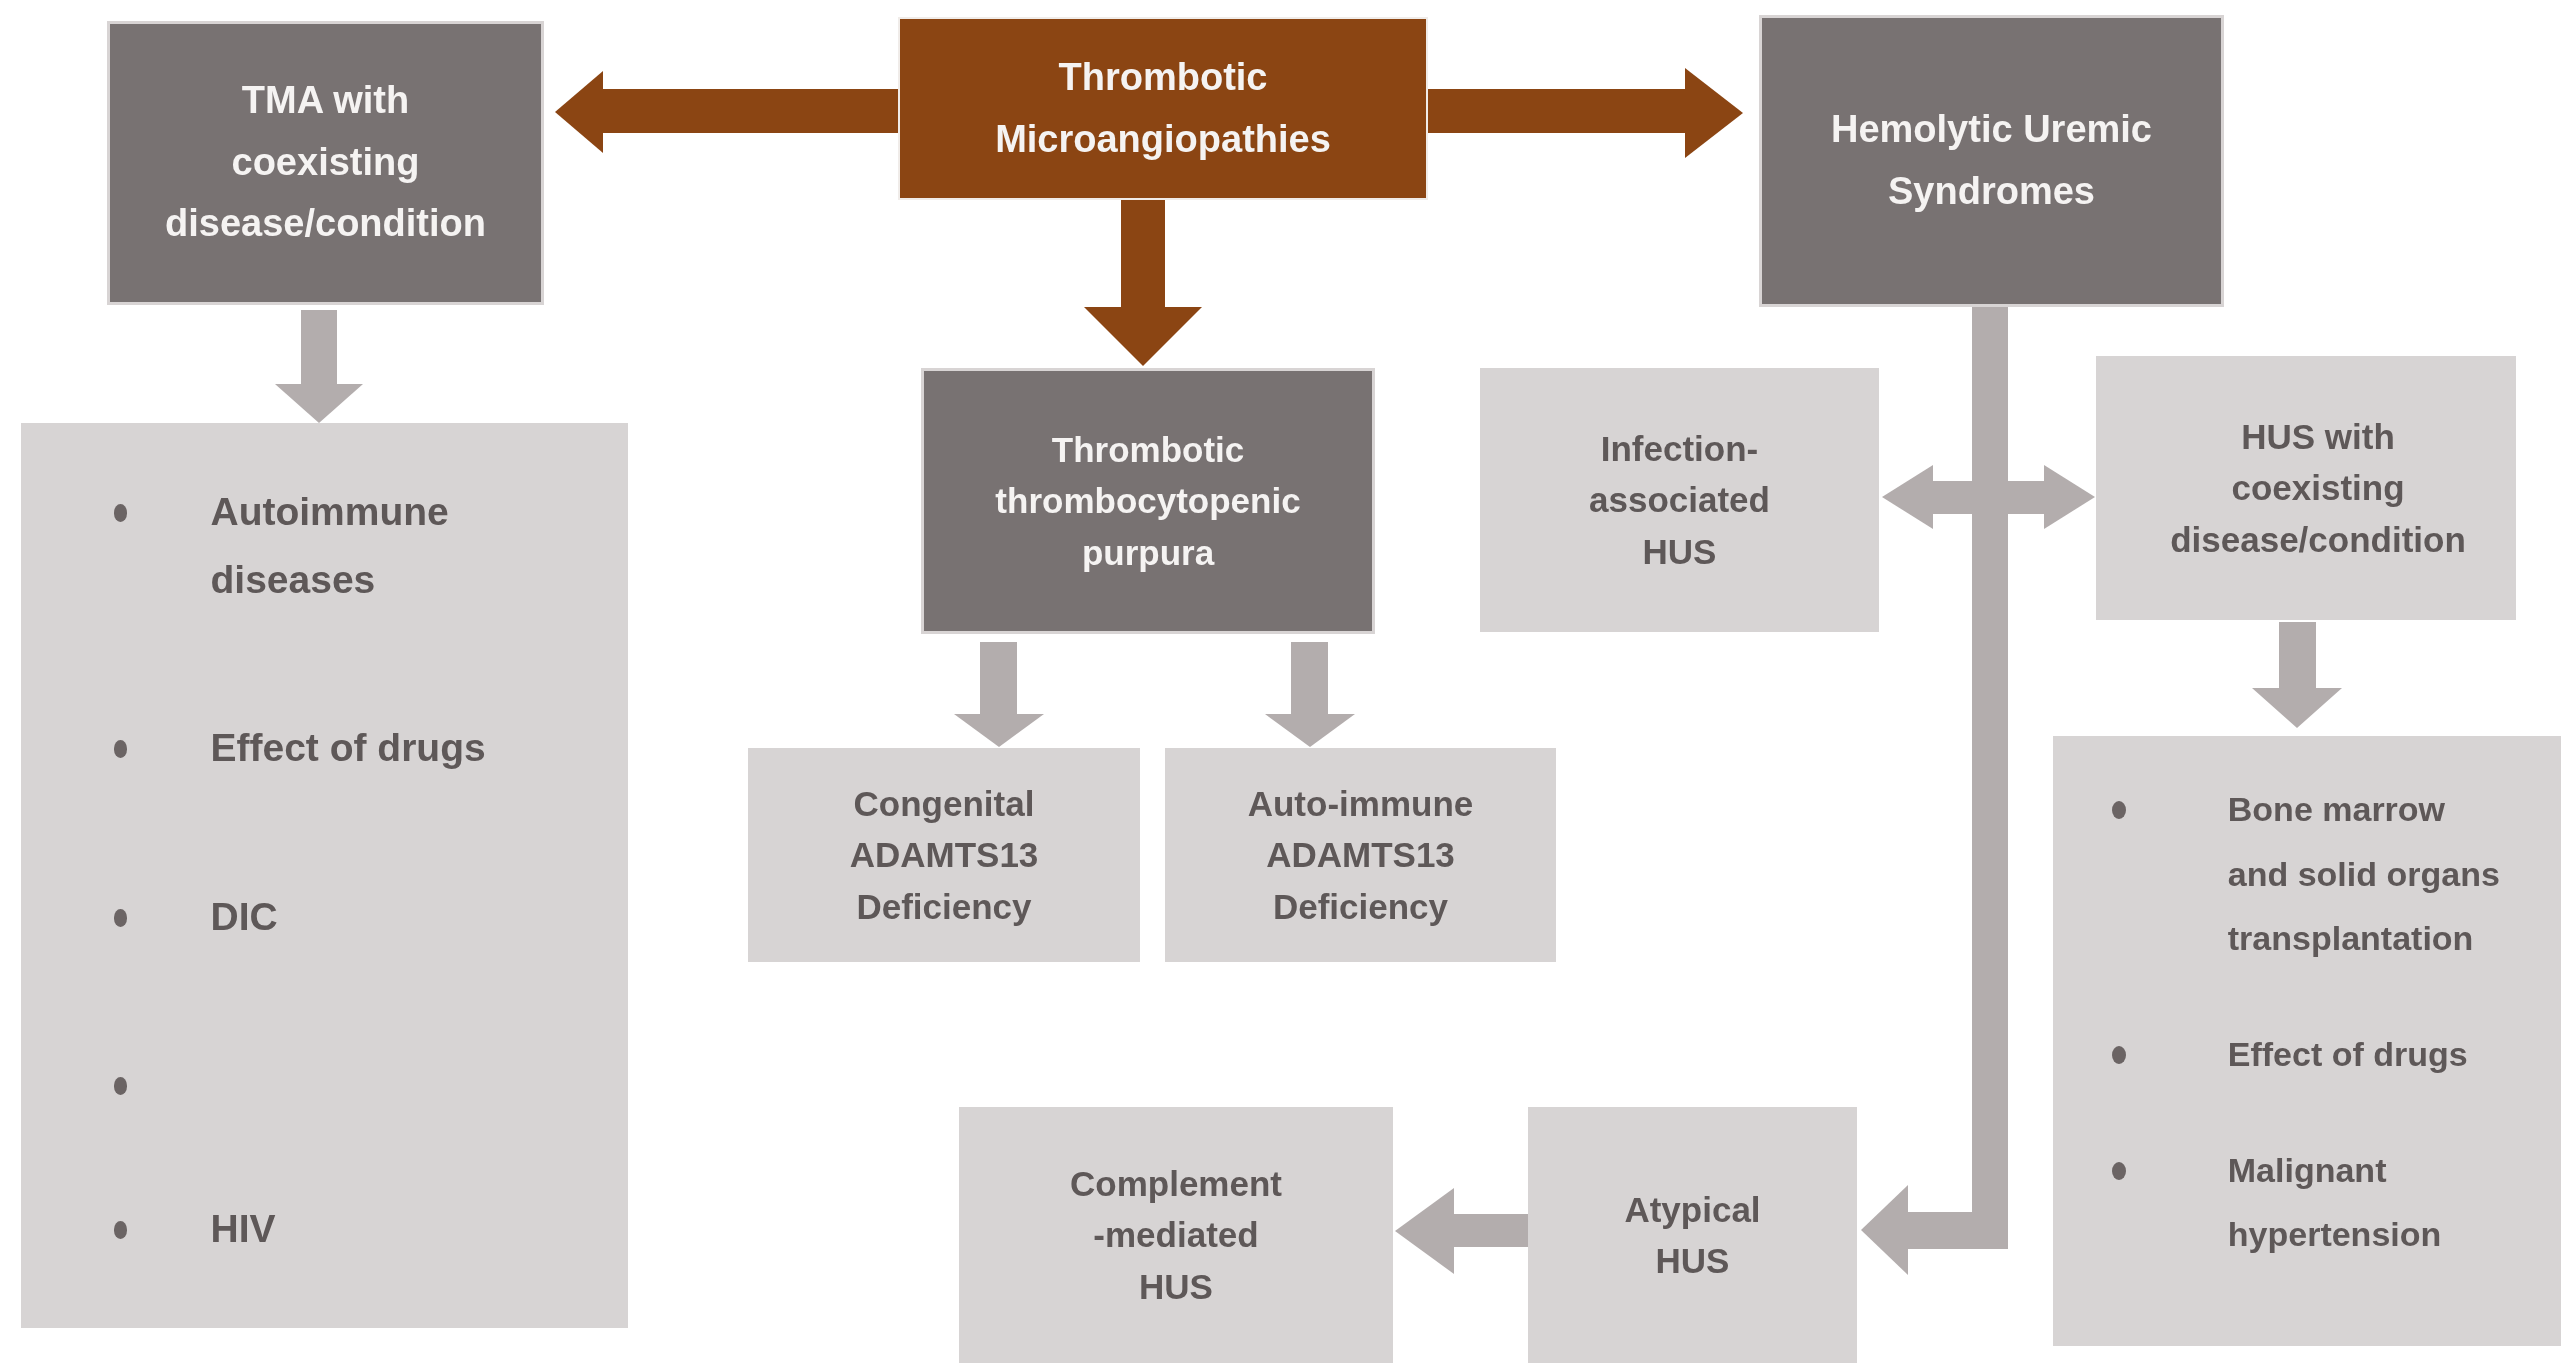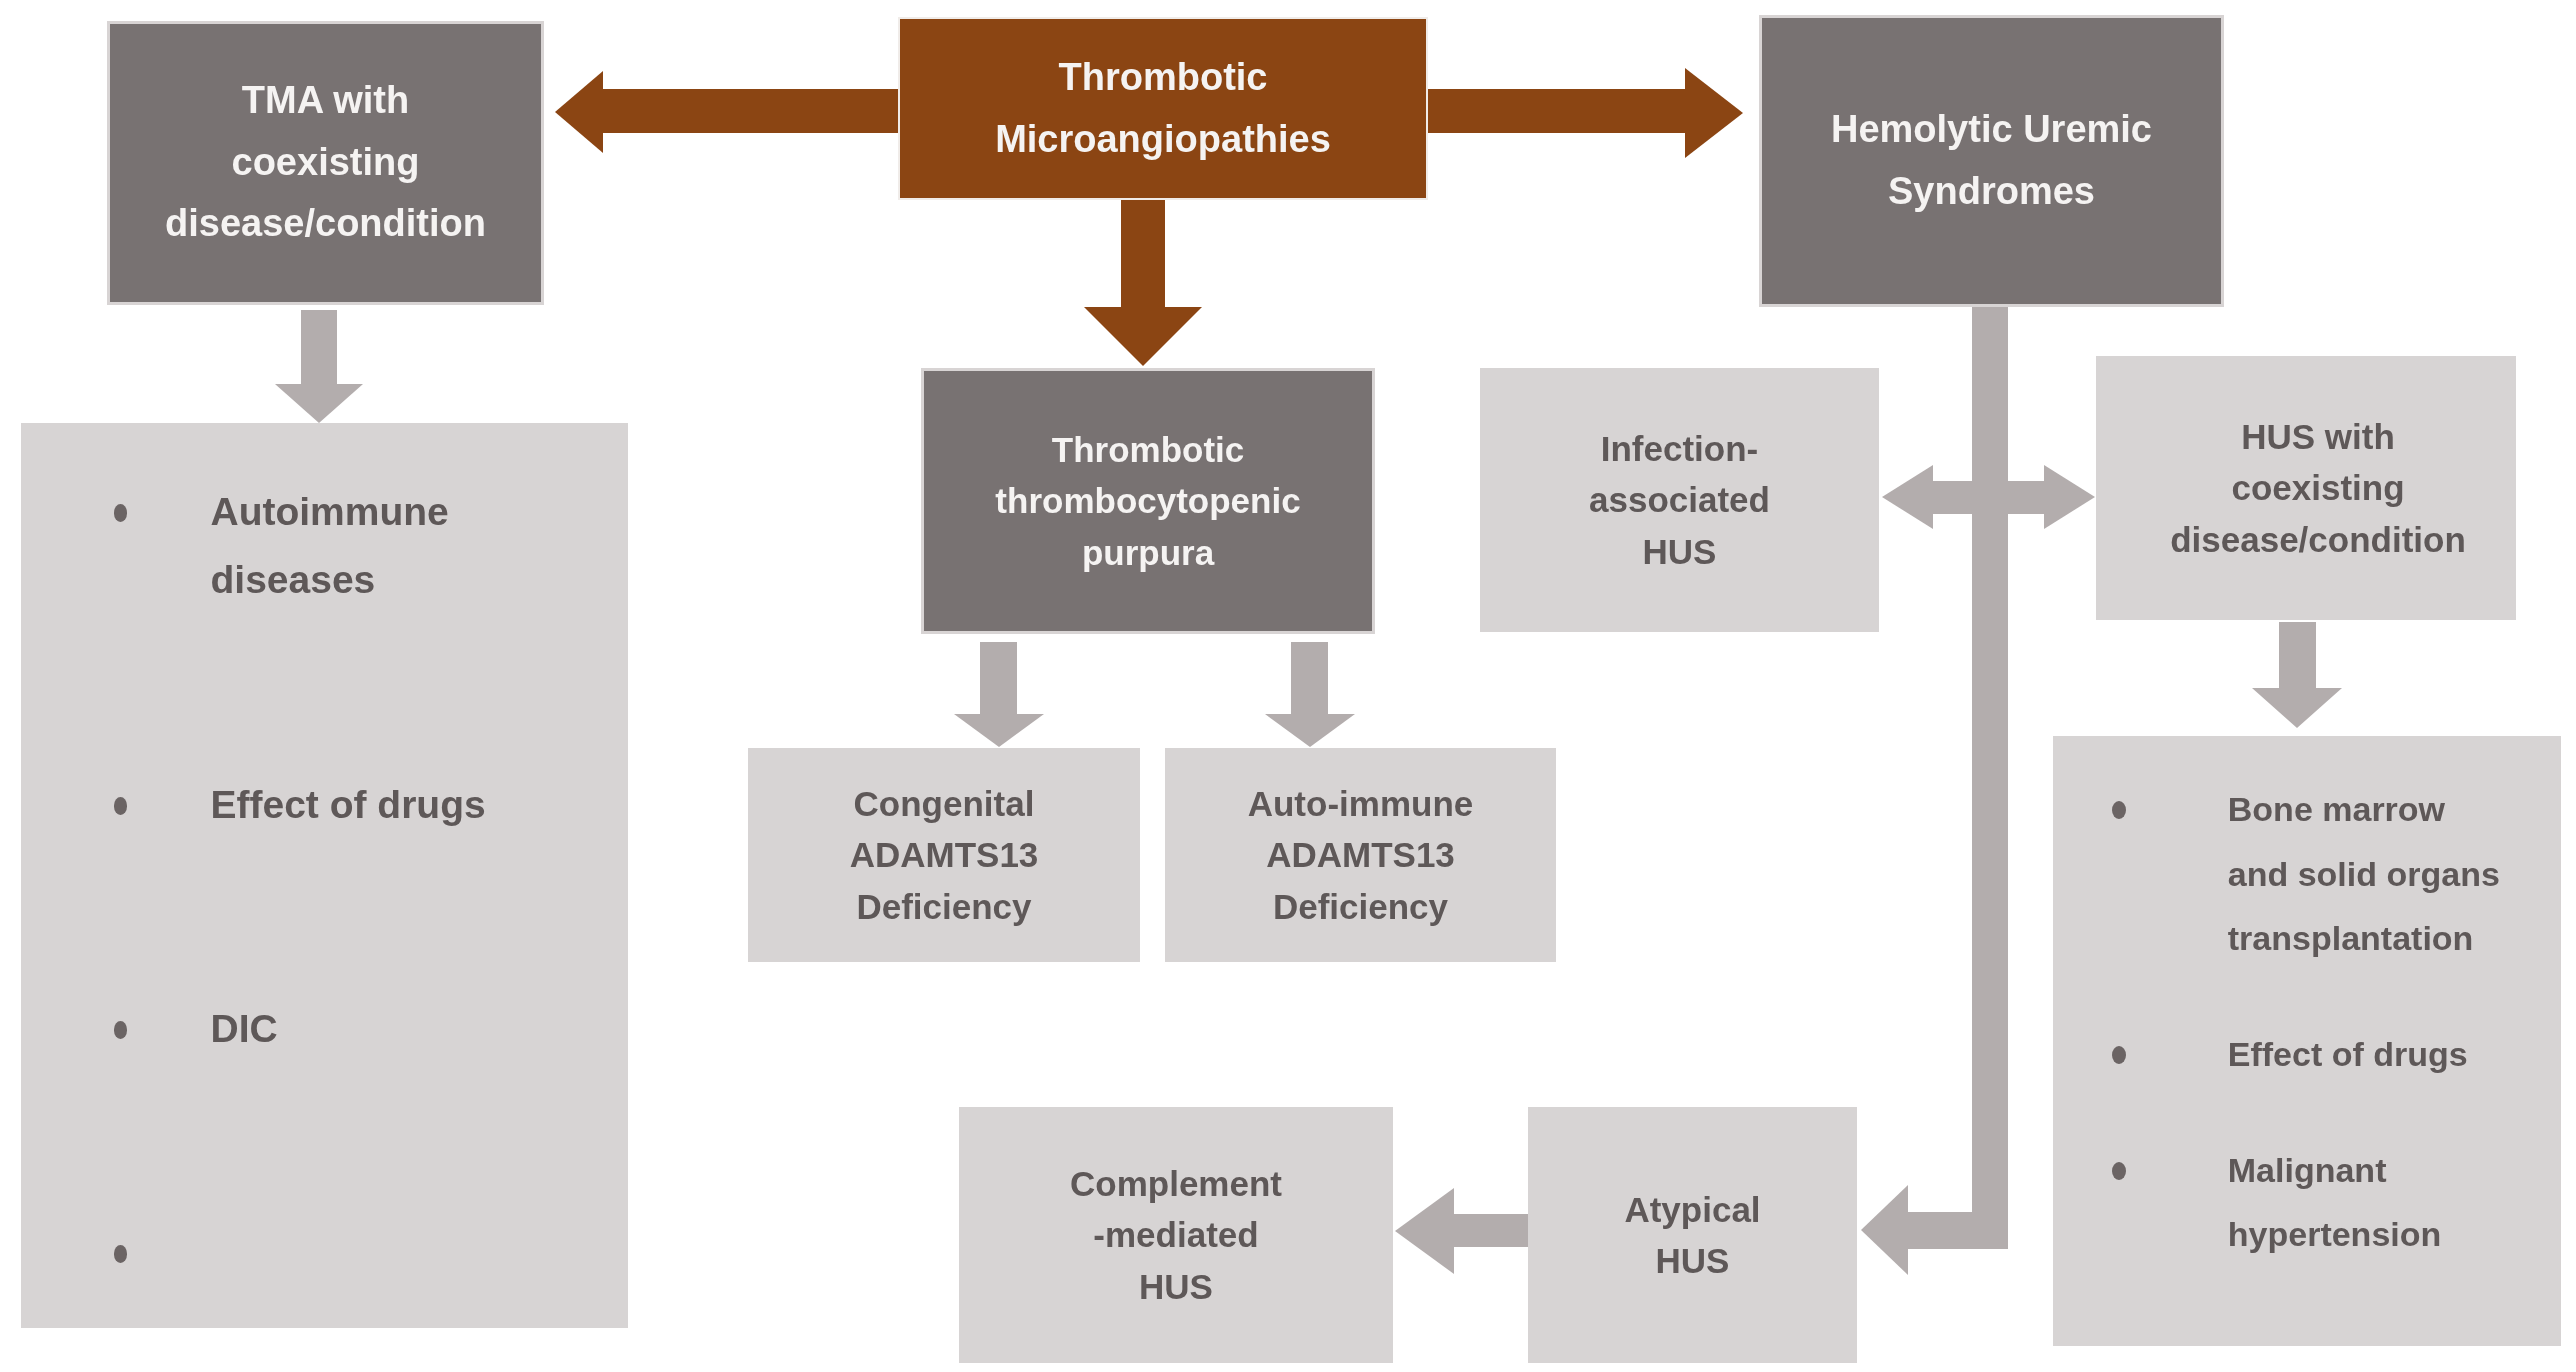--- a/index.html
+++ b/index.html
@@ -170,20 +170,24 @@
       <span class="dot"></span>
       <span class="label">Effect of drugs</span>
     </div>
     <div class="li">
       <span class="dot"></span>
       <span class="label">DIC</span>
     </div>
     <div class="li">
       <span class="dot"></span>
     </div>
+    <div class="li">
+      <span class="dot"></span>
+      <span class="label">HIV</span>
+    </div>
   </div>
 
   <div class="list light" id="right-list">
     <div class="li">
       <span class="dot"></span>
       <span class="label">Bone marrow
 and solid organs
 transplantation</span>
     </div>
     <div class="li">

